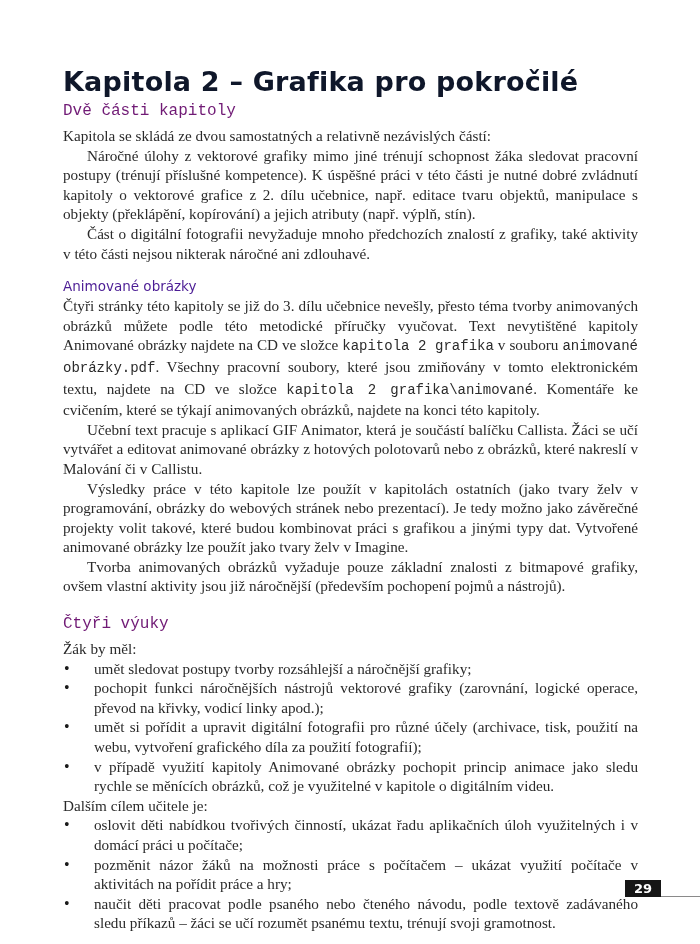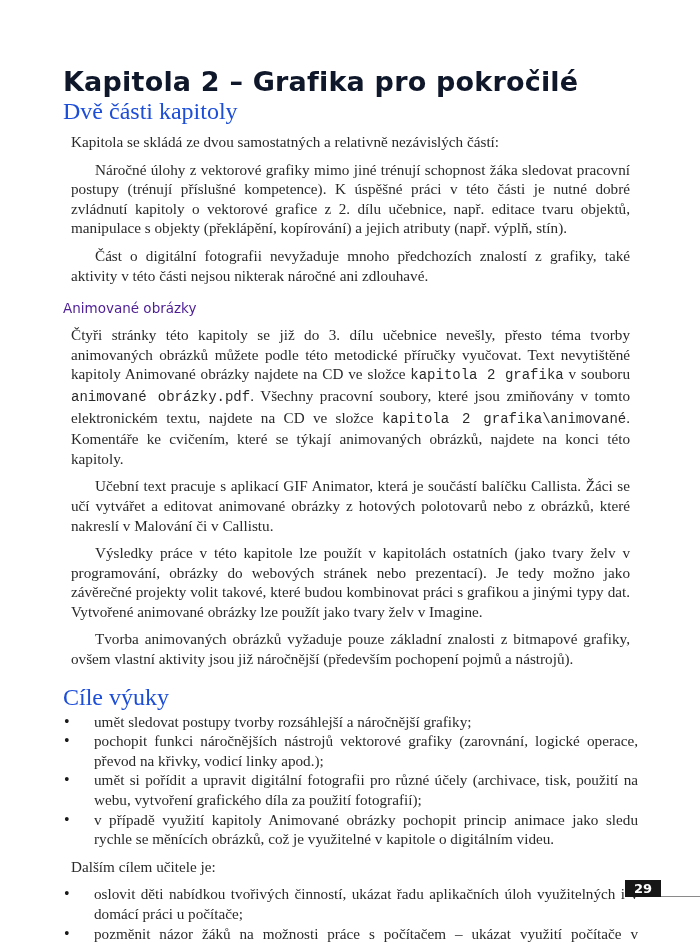--- a/index.html
+++ b/index.html
@@ -11,29 +11,29 @@
     position: absolute; left: 63px; top: 66px; width: 575px;
     font-family: "Liberation Serif", "DejaVu Serif", serif;
     font-size: 15.2px; line-height: 19.6px;
   }
   .title {
     font-family: "DejaVu Sans", "Liberation Sans", sans-serif;
     font-weight: bold; font-size: 27px; line-height: 32px; color: #0f172a;
     letter-spacing: 0.2px; margin: 0;
   }
   .h2 {
-    font-family: Liberation Serif, serif;
-    font-size: 24px; line-height: 26px; color: #1d4ed8; margin: 0 0 2px 0; font-weight: normal;
+    font-family: Liberation Mono, monospace;
+    font-size: 16px; line-height: 26px; color: #701a75; margin: 0 0 2px 0; font-weight: normal;
   }
   .h2.space { margin-top: 15px; }
   .h3 {
     font-family: "DejaVu Sans", "Liberation Sans", sans-serif;
     font-size: 13.5px; line-height: 18px; color: #4c1d95; margin: 14px 0 1px 0; font-weight: normal;
   }
-  p { margin: 8px; text-align: justify; }
+  p { margin: 0; text-align: justify; }
   p.ind { text-indent: 24px; }
   ul { margin: 0; padding: 0; list-style: none; }
   ul li { position: relative; padding-left: 31px; text-align: justify; }
   ul li::before {
     content: "\2022"; position: absolute; left: 1px; top: 0; font-size: 16px; color: #1a1a1a;
   }
   .mono { font-family: "Liberation Mono", "DejaVu Sans Mono", monospace; font-size: 14px; }
   .pagenum {
     position: absolute; left: 625px; top: 880px; width: 36px; height: 17px;
     background: #161616; color: #ffffff;
@@ -54,29 +54,30 @@
   <p>Kapitola se skládá ze dvou samostatných a relativně nezávislých částí:</p>
   <p class="ind">Náročné úlohy z vektorové grafiky mimo jiné trénují schopnost žáka sledovat pracovní postupy (trénují příslušné kompetence). K úspěšné práci v této části je nutné dobré zvládnutí kapitoly o vektorové grafice z 2. dílu učebnice, např. editace tvaru objektů, manipulace s objekty (překlápění, kopírování) a jejich atributy (např. výplň, stín).</p>
   <p class="ind">Část o digitální fotografii nevyžaduje mnoho předchozích znalostí z grafiky, také aktivity v této části nejsou nikterak náročné ani zdlouhavé.</p>
 
   <h3 class="h3">Animované obrázky</h3>
   <p><span>Čtyři stránky této kapitoly se již do 3. dílu učebnice nevešly, přesto téma tvorby animovaných obrázků můžete podle této metodické příručky vyučovat. Text nevytištěné kapitoly Animované obrázky najdete na CD ve složce </span><span class="mono">kapitola 2 grafika</span><span> v souboru </span><span class="mono">animované obrázky.pdf</span><span>. Všechny pracovní soubory, které jsou zmiňovány v tomto elektronickém textu, najdete na CD ve složce </span><span class="mono">kapitola 2 grafika\animované</span><span>. Komentáře ke cvičením, které se týkají animovaných obrázků, najdete na konci této kapitoly.</span></p>
   <p class="ind">Učební text pracuje s aplikací GIF Animator, která je součástí balíčku Callista. Žáci se učí vytvářet a editovat animované obrázky z hotových polotovarů nebo z obrázků, které nakreslí v Malování či v Callistu.</p>
   <p class="ind">Výsledky práce v této kapitole lze použít v kapitolách ostatních (jako tvary želv v programování, obrázky do webových stránek nebo prezentací). Je tedy možno jako závěrečné projekty volit takové, které budou kombinovat práci s grafikou a jinými typy dat. Vytvořené animované obrázky lze použít jako tvary želv v Imagine.</p>
   <p class="ind">Tvorba animovaných obrázků vyžaduje pouze základní znalosti z bitmapové grafiky, ovšem vlastní aktivity jsou již náročnější (především pochopení pojmů a nástrojů).</p>
 
-  <h2 class="h2 space">Cíle výuky</h2>
+  <h2 class="h2 space">Čtyři výuky</h2>
+  <p>Žák by měl:</p>
   <ul>
     <li>umět sledovat postupy tvorby rozsáhlejší a náročnější grafiky;</li>
     <li>pochopit funkci náročnějších nástrojů vektorové grafiky (zarovnání, logické operace, převod na křivky, vodicí linky apod.);</li>
     <li>umět si pořídit a upravit digitální fotografii pro různé účely (archivace, tisk, použití na webu, vytvoření grafického díla za použití fotografií);</li>
     <li>v případě využití kapitoly Animované obrázky pochopit princip animace jako sledu rychle se měnících obrázků, což je využitelné v kapitole o digitálním videu.</li>
   </ul>
   <p>Dalším cílem učitele je:</p>
   <ul>
     <li>oslovit děti nabídkou tvořivých činností, ukázat řadu aplikačních úloh využitelných i v domácí práci u počítače;</li>
-    <li>pozměnit názor žáků na možnosti práce s počítačem – ukázat využití počítače v aktivitách na pomezí práce a hry;</li>
+    <li>pozměnit názor žáků na možnosti práce s počítačem – ukázat využití počítače v aktivitách na pořídit práce a hry;</li>
     <li>naučit děti pracovat podle psaného nebo čteného návodu, podle textově zadávaného sledu příkazů – žáci se učí rozumět psanému textu, trénují svoji gramotnost.</li>
   </ul>
 </div>
 
 <div class="pagenum">29</div>
 <div class="pageline"></div>
 
 </body></html>

